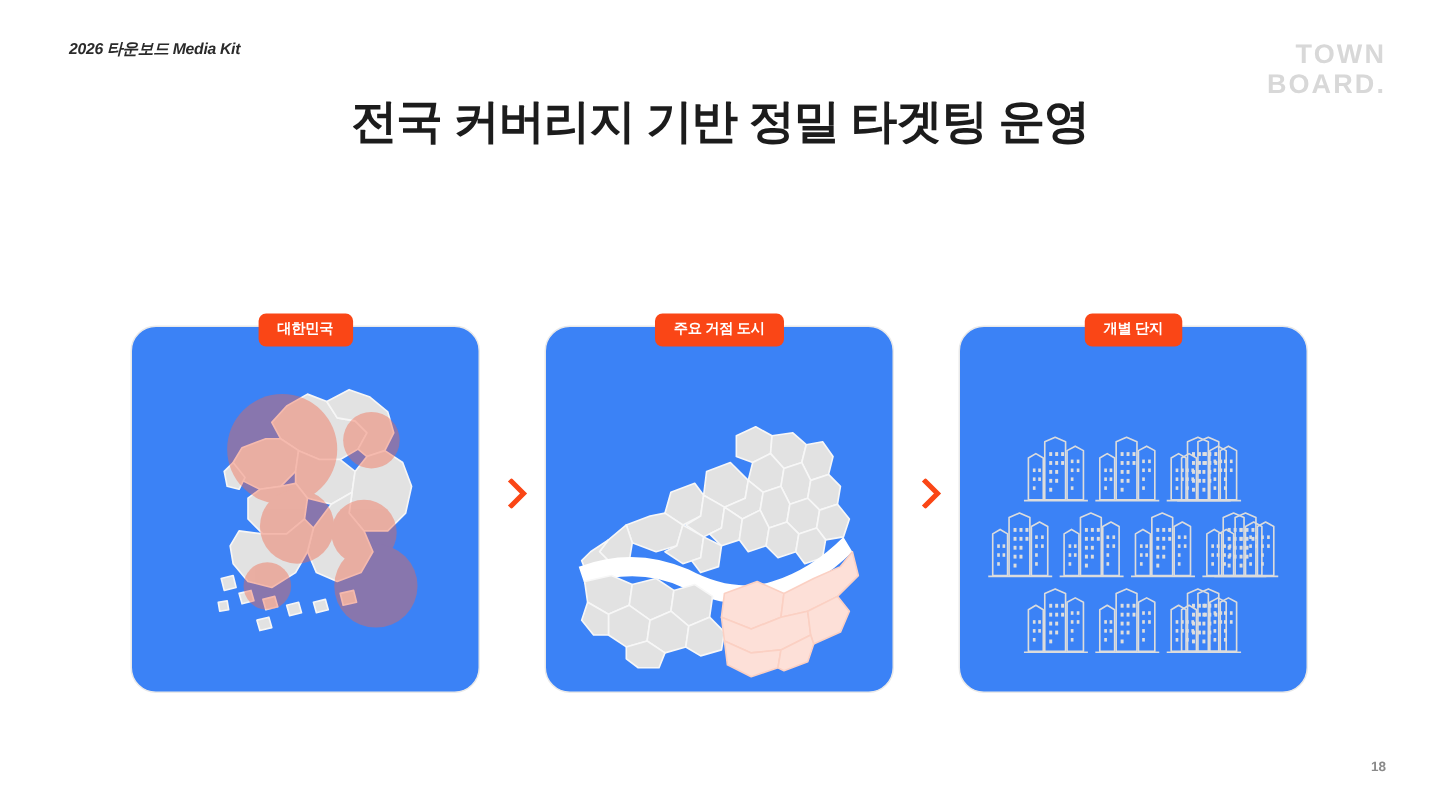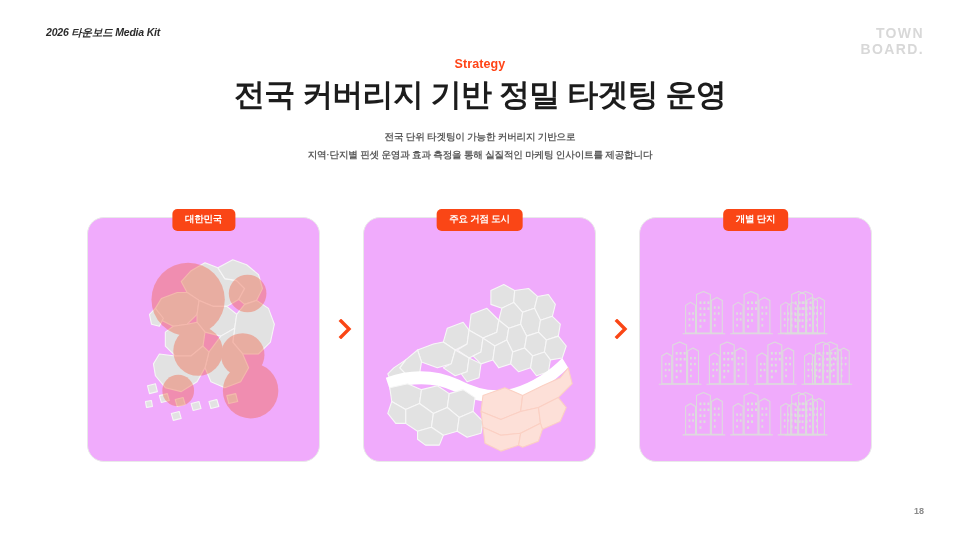--- a/index.html
+++ b/index.html
@@ -14,21 +14,21 @@
 
   
   .doc-label {
     position:absolute; left:46px; top:26px;
     font-size:10.5px; font-weight:700; color:#2b2b2b;
     letter-spacing:-0.2px; white-space:nowrap;font-style:italic;
   }
   .brand-logo {
     position:absolute; right:36px; top:26px;
     text-align:right; line-height:1.12;
-    font-size:14px; font-weight:700; letter-spacing:1.4px;
+    font-size:18px; font-weight:700; letter-spacing:1.4px;
     color:#D8D8D8;
   }
   .brand-logo div { white-space:nowrap; }
 
   
   .title-block {
     position:absolute; left:0; right:0; top:57px; text-align:center;
   }
   .eyebrow {
     font-size:12.5px; font-weight:700; color:#FF4417; letter-spacing:0.1px;
@@ -43,21 +43,21 @@
     font-size:9.6px; font-weight:600; color:#5e5e5e;
     line-height:1.85; letter-spacing:-0.2px;
   }
 
   
   .cards-row {
     position:absolute; left:0; top:217px; width:960px; height:250px;
   }
   .card {
     position:absolute; top:0; width:233px; height:245px;
-    background:#f0abfc;
+    background:#3b82f6;
     border:1px solid #E9E9E9;
     border-radius:17px;
   }
   .card-1 { left:87px; }
   .card-2 { left:363px; }
   .card-3 { left:639px; }
 
   .card-badge {
     position:absolute; top:-9px; left:50%; transform:translateX(-50%);
     background:#FA4616; color:#FFFFFF;
@@ -90,26 +90,21 @@
 <body>
 
 <div class="doc-label">2026 타운보드 Media Kit</div>
 
 <div class="brand-logo">
   <div>TOWN</div>
   <div>BOARD.</div>
 </div>
 
 <div class="title-block">
-  <div class="eyebrow">Strategy</div>
   <div class="headline">전국 커버리지 기반 정밀 타겟팅 운영</div>
-  <div class="subcopy">
-    <div>전국 단위 타겟팅이 가능한 커버리지 기반으로</div>
-    <div>지역·단지별 핀셋 운영과 효과 측정을 통해 실질적인 마케팅 인사이트를 제공합니다</div>
-  </div>
 </div>
 
 <div class="cards-row">
 
   <div class="card card-1">
     <div class="card-badge">대한민국</div>
     <div class="card-canvas">
       <svg viewBox="0 0 233 226" xmlns="http://www.w3.org/2000/svg">
         <g fill="#E2E2E2" stroke="#F6F6F6" stroke-width="1.1" stroke-linejoin="round">
 

